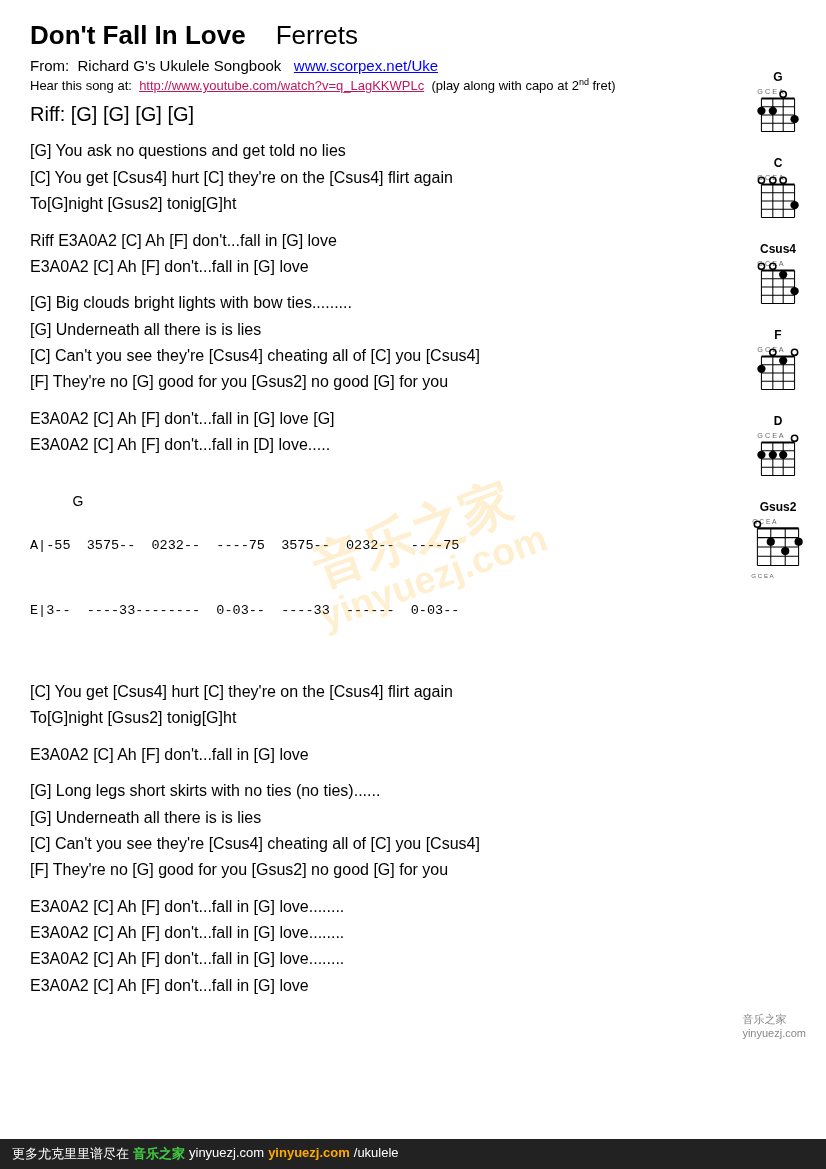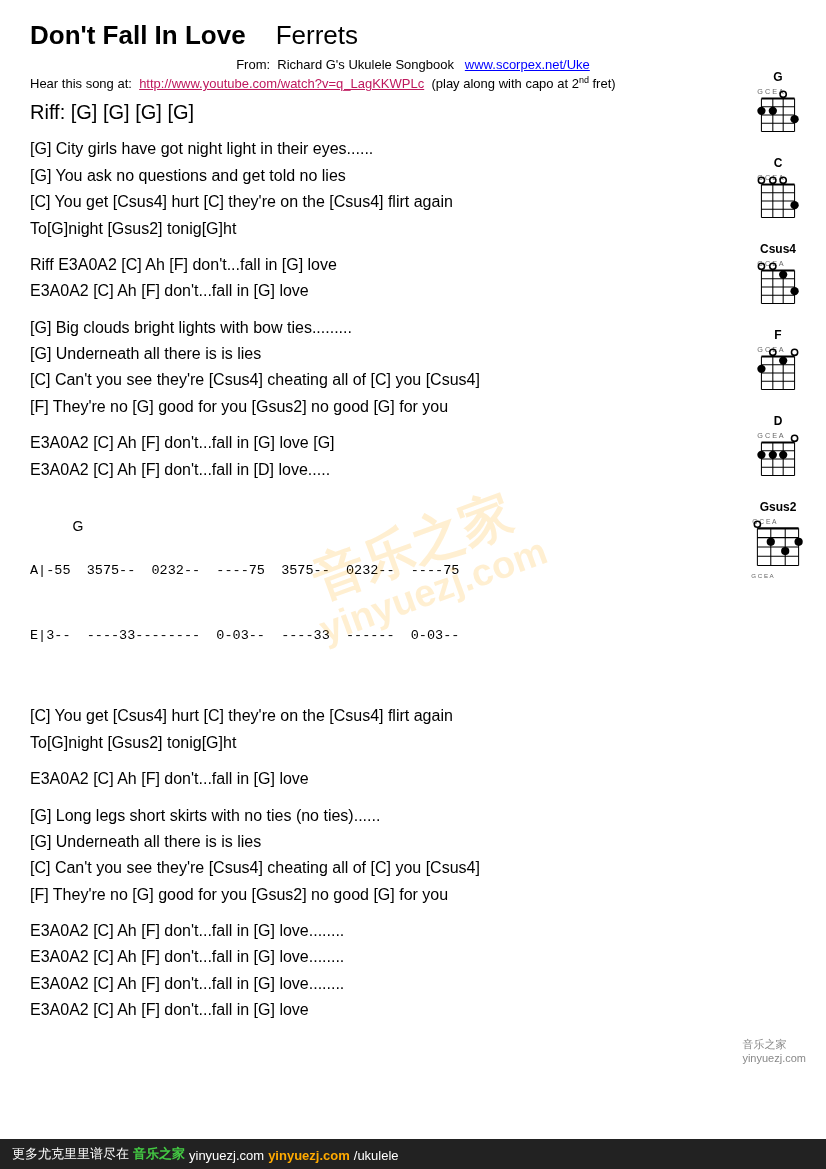--- a/index.html
+++ b/index.html
@@ -25,23 +25,22 @@
     }
     .title {
       font-size: 26px;
       font-weight: bold;
     }
     .artist {
       font-size: 26px;
       font-weight: normal;
     }
     .from-line {
-      font-size: 13px;
+      font-size: 15px;
       margin-bottom: 3px;
-      text-align: center;
     }
     .from-line a {
       color: #00f;
       text-decoration: underline;
     }
     .hear-line {
       font-size: 13px;
       margin-bottom: 10px;
     }
     .hear-line a {
@@ -117,21 +116,21 @@
     .footer {
       position: absolute;
       bottom: 0;
       left: 0;
       right: 0;
       background: #222;
       color: #fff;
       font-size: 13px;
       padding: 6px 12px;
       display: flex;
-      align-items: flex-end;
+      align-items: flex-start;
       gap: 4px;
     }
     .footer .green {
       color: #4c4;
       font-weight: bold;
     }
     .footer .orange {
       color: #fa0;
       font-weight: bold;
     }
@@ -297,21 +296,20 @@
 
   <div class="hear-line">
     <span>Hear this song at:</span>&nbsp;
     <a href="#">http://www.youtube.com/watch?v=q_LagKKWPLc</a>&nbsp;
     <span>(play along with capo at 2<sup>nd</sup> fret)</span>
   </div>
 
   <div class="intro">Riff: [G] [G] [G] [G]</div>
 
   <div class="lyrics-block">
-    <p>[G] City girls have got night light in their eyes......</p>
     <p>[G] You ask no questions and get told no lies</p>
     <p>[C] You get [Csus4] hurt [C] they're on the [Csus4] flirt again</p>
     <p>To[G]night [Gsus2] tonig[G]ht</p>
   </div>
   <div class="riff-block">
     <p>Riff E3A0A2 [C] Ah [F] don't...fall in [G] love</p>
     <p>E3A0A2 [C] Ah [F] don't...fall in [G] love</p>
   </div>
 
   <div class="lyrics-block">

